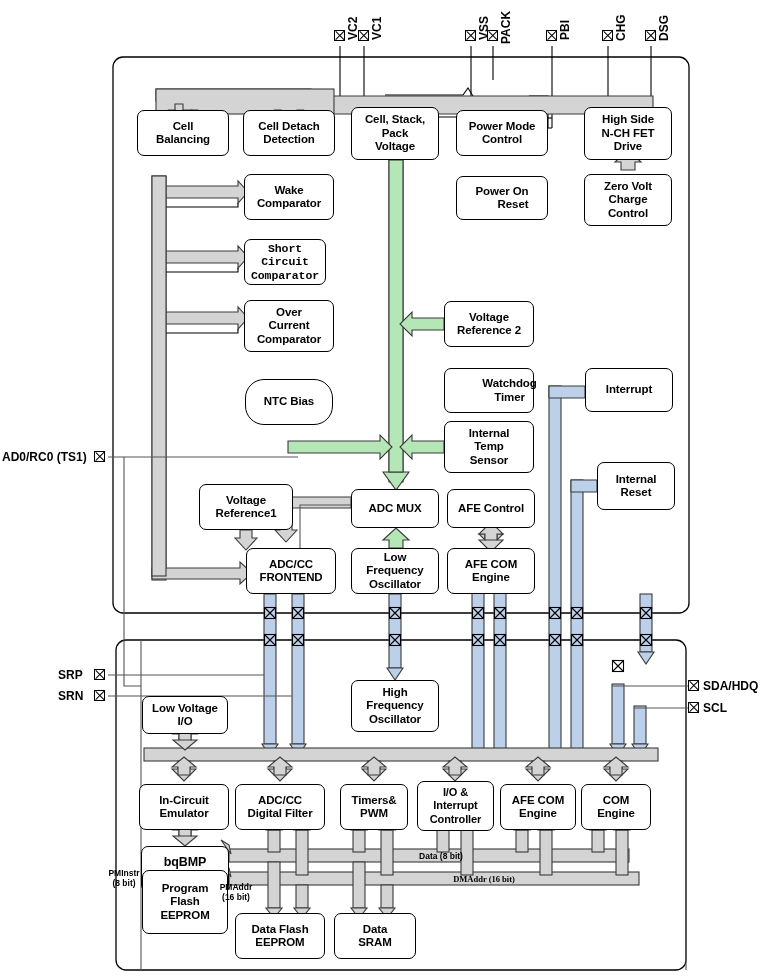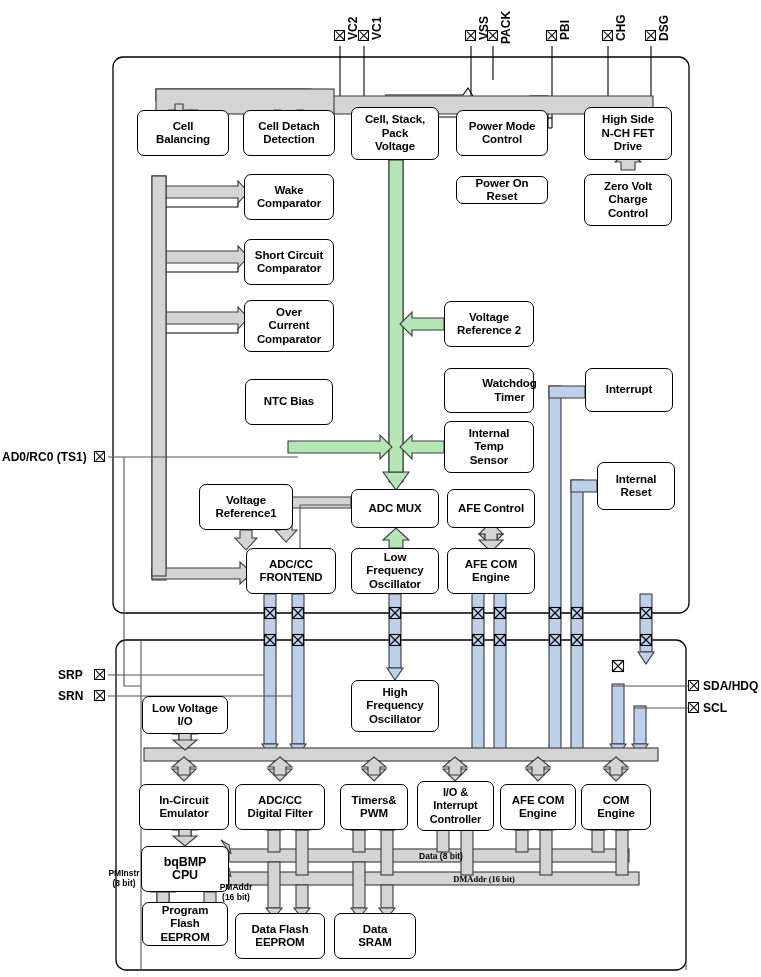--- a/index.html
+++ b/index.html
@@ -333,33 +333,33 @@
   <div class="blk" style="left:351px;top:107px;width:88px;height:53px;">Cell, Stack,
 Pack
 Voltage</div>
   <div class="blk" style="left:456px;top:110px;width:92px;height:46px;">Power Mode
 Control</div>
   <div class="blk" style="left:584px;top:107px;width:88px;height:53px;">High Side
 N-CH FET
 Drive</div>
   <div class="blk" style="left:244px;top:174px;width:90px;height:46px;">Wake
 Comparator</div>
-  <div class="blk" style="left:456px;top:176px;width:92px;height:28px;">Power On
+  <div class="blk" style="left:456px;top:176px;width:92px;height:44px;text-align:right;">Power On
 Reset</div>
   <div class="blk" style="left:584px;top:174px;width:88px;height:52px;">Zero Volt
 Charge
 Control</div>
-  <div class="blk" style="left:244px;top:239px;width:90px;height:46px;">Short Circuit
+  <div class="blk" style="left:244px;top:239px;width:82px;height:46px;font-family:Liberation Mono, monospace;">Short Circuit
 Comparator</div>
   <div class="blk" style="left:244px;top:300px;width:90px;height:52px;">Over
 Current
 Comparator</div>
   <div class="blk" style="left:444px;top:301px;width:90px;height:46px;">Voltage
 Reference 2</div>
-  <div class="blk" style="left:245px;top:379px;width:88px;height:46px;">NTC Bias</div>
+  <div class="blk" style="left:245px;top:379px;width:88px;height:46px;border-radius:19px;">NTC Bias</div>
   <div class="blk" style="left:444px;top:368px;width:90px;height:45px;padding-left:43px;">Watchdog
 Timer</div>
   <div class="blk" style="left:585px;top:368px;width:88px;height:44px;">Interrupt</div>
   <div class="blk" style="left:444px;top:421px;width:90px;height:52px;">Internal
 Temp
 Sensor</div>
   <div class="blk" style="left:597px;top:462px;width:78px;height:48px;">Internal
 Reset</div>
   <div class="blk" style="left:199px;top:484px;width:94px;height:46px;">Voltage
 Reference1</div>
@@ -386,21 +386,21 @@
 PWM</div>
   <div class="blk" style="left:417px;top:781px;width:77px;height:50px;font-size:11px;">I/O &amp;
 Interrupt
 Controller</div>
   <div class="blk" style="left:500px;top:784px;width:76px;height:46px;">AFE COM
 Engine</div>
   <div class="blk" style="left:581px;top:784px;width:70px;height:46px;">COM
 Engine</div>
   <div class="blk" style="left:141px;top:846px;width:88px;height:46px;font-size:12.5px;">bqBMP
 CPU</div>
-  <div class="blk" style="left:142px;top:902px;width:86px;height:44px;">Program
+  <div class="blk" style="left:142px;top:870px;width:86px;height:64px;">Program
 Flash
 EEPROM</div>
   <div class="blk" style="left:235px;top:913px;width:90px;height:46px;">Data Flash
 EEPROM</div>
   <div class="blk" style="left:334px;top:913px;width:82px;height:46px;">Data
 SRAM</div>
 
   <div class="buslabel" style="left:401px;top:851px;width:80px;">Data (8 bit)</div>
   <div class="buslabel" style="left:434px;top:874px;width:100px;font-family:Liberation Serif, serif;">DMAddr (16 bit)</div>
   <div class="buslabel" style="left:101px;top:868px;width:46px;">PMInstr

